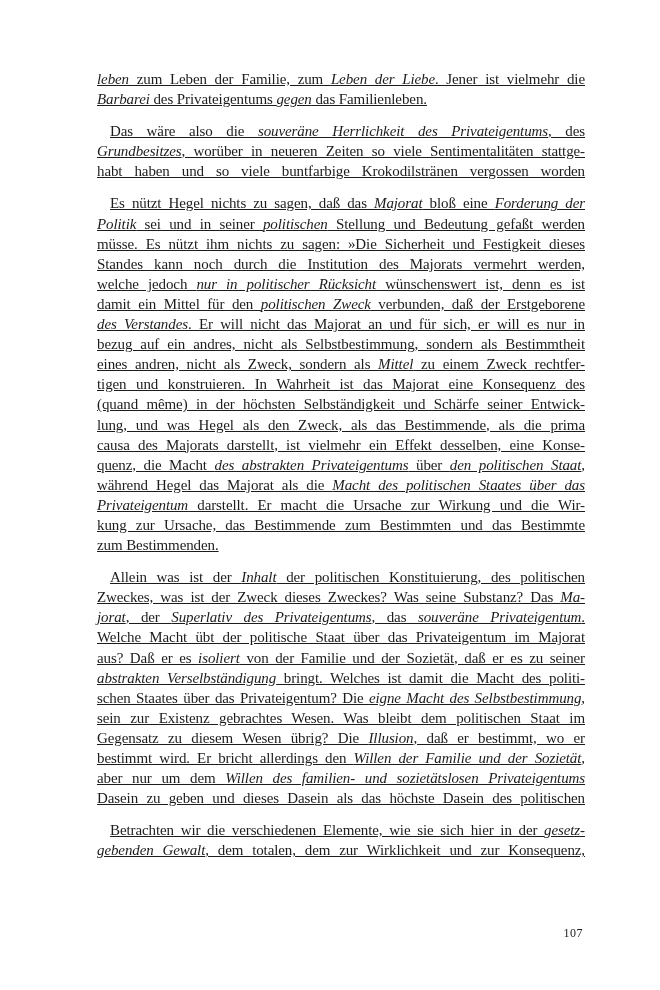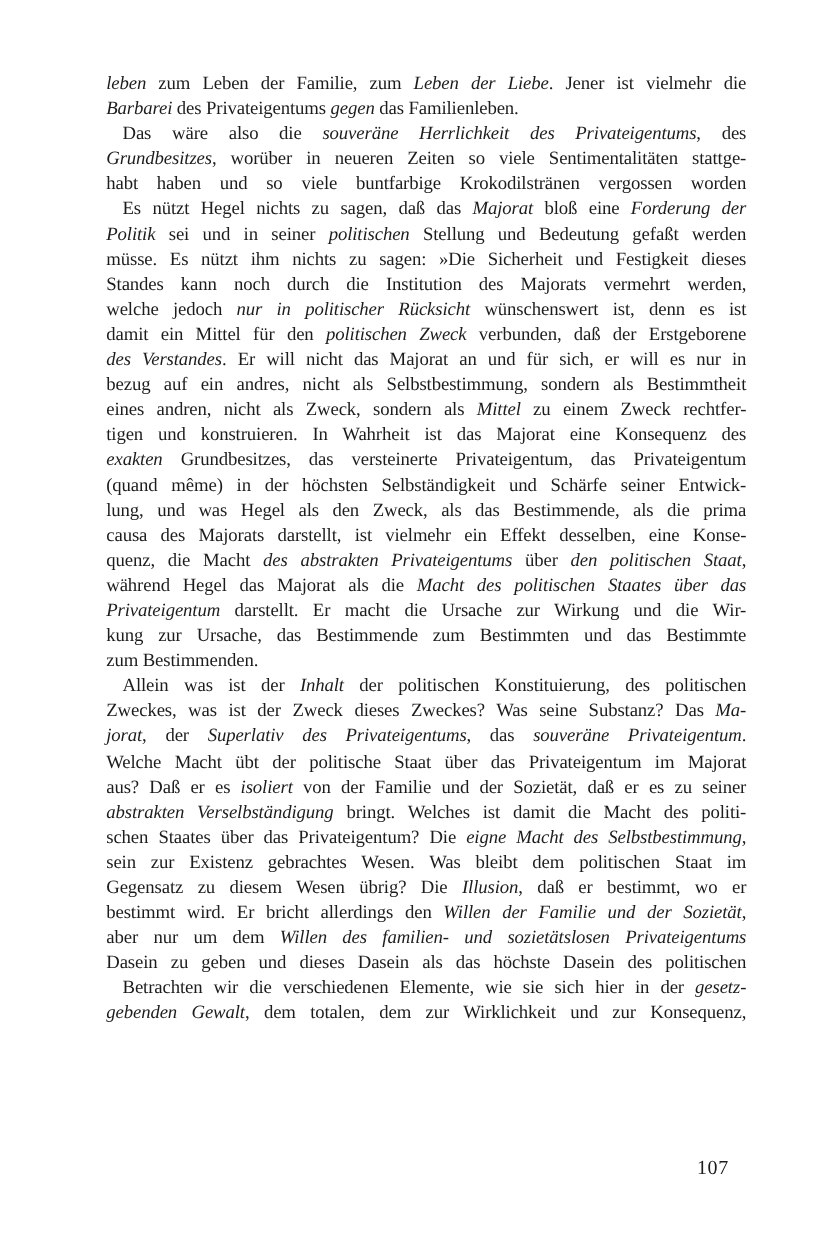--- a/index.html
+++ b/index.html
@@ -18,35 +18,35 @@
   }
   .text-block {
     position: absolute;
     left: 85px;
     top: 57px;
     width: 512px;
     font-size: 15px;
     line-height: 20.1px;
     letter-spacing: -0.1px;
   }
-  .para { margin: 0; }
+  .para { margin: 12px; text-decoration: underline; }
   .line {
     text-align: justify;
     min-height: 20.1px;
   }
   .line.j { text-align-last: justify; }
   .line.ind { text-indent: 13px; }
   .it { font-style: italic; }
   .folio {
     position: absolute;
     left: 85px;
     top: 926px;
     width: 498px;
     text-align: right;
-    font-size: 16px;
+    font-size: 12px;
     letter-spacing: 0.5px;
     color: #1c1c1c;
   }
 </style>
 </head>
 <body>
 
 <div class="page">
   <div class="text-block">
       <div class="para">
@@ -62,21 +62,20 @@
         <div class="line j ind"><span>Es nützt Hegel nichts zu sagen, daß das </span><span class="it">Majorat</span><span> bloß eine </span><span class="it">Forderung der</span></div>
         <div class="line j"><span class="it">Politik</span><span> sei und in seiner </span><span class="it">politischen</span><span> Stellung und Bedeutung gefaßt werden</span></div>
         <div class="line j"><span>müsse. Es nützt ihm nichts zu sagen: »Die Sicherheit und Festigkeit dieses</span></div>
         <div class="line j"><span>Standes kann noch durch die Institution des Majorats vermehrt werden,</span></div>
         <div class="line j"><span>welche jedoch </span><span class="it">nur in politischer Rücksicht</span><span> wünschenswert ist, denn es ist</span></div>
         <div class="line j"><span>damit ein Mittel für den </span><span class="it">politischen Zweck</span><span> verbunden, daß der Erstgeborene</span></div>
         <div class="line j"><span class="it">des Verstandes</span><span>. Er will nicht das Majorat an und für sich, er will es nur in</span></div>
         <div class="line j"><span>bezug auf ein andres, nicht als Selbstbestimmung, sondern als Bestimmtheit</span></div>
         <div class="line j"><span>eines andren, nicht als Zweck, sondern als </span><span class="it">Mittel</span><span> zu einem Zweck rechtfer-</span></div>
         <div class="line j"><span>tigen und konstruieren. In Wahrheit ist das Majorat eine Konsequenz des</span></div>
-        <div class="line j"><span class="it">exakten</span><span> Grundbesitzes, das versteinerte Privateigentum, das Privateigentum</span></div>
         <div class="line j"><span>(quand même) in der höchsten Selbständigkeit und Schärfe seiner Entwick-</span></div>
         <div class="line j"><span>lung, und was Hegel als den Zweck, als das Bestimmende, als die prima</span></div>
         <div class="line j"><span>causa des Majorats darstellt, ist vielmehr ein Effekt desselben, eine Konse-</span></div>
         <div class="line j"><span>quenz, die Macht </span><span class="it">des abstrakten Privateigentums</span><span> über </span><span class="it">den politischen Staat</span><span>,</span></div>
         <div class="line j"><span>während Hegel das Majorat als die </span><span class="it">Macht des politischen Staates über das</span></div>
         <div class="line j"><span class="it">Privateigentum</span><span> darstellt. Er macht die Ursache zur Wirkung und die Wir-</span></div>
         <div class="line j"><span>kung zur Ursache, das Bestimmende zum Bestimmten und das Bestimmte</span></div>
         <div class="line"><span>zum Bestimmenden.</span></div>
       </div>
       <div class="para">

